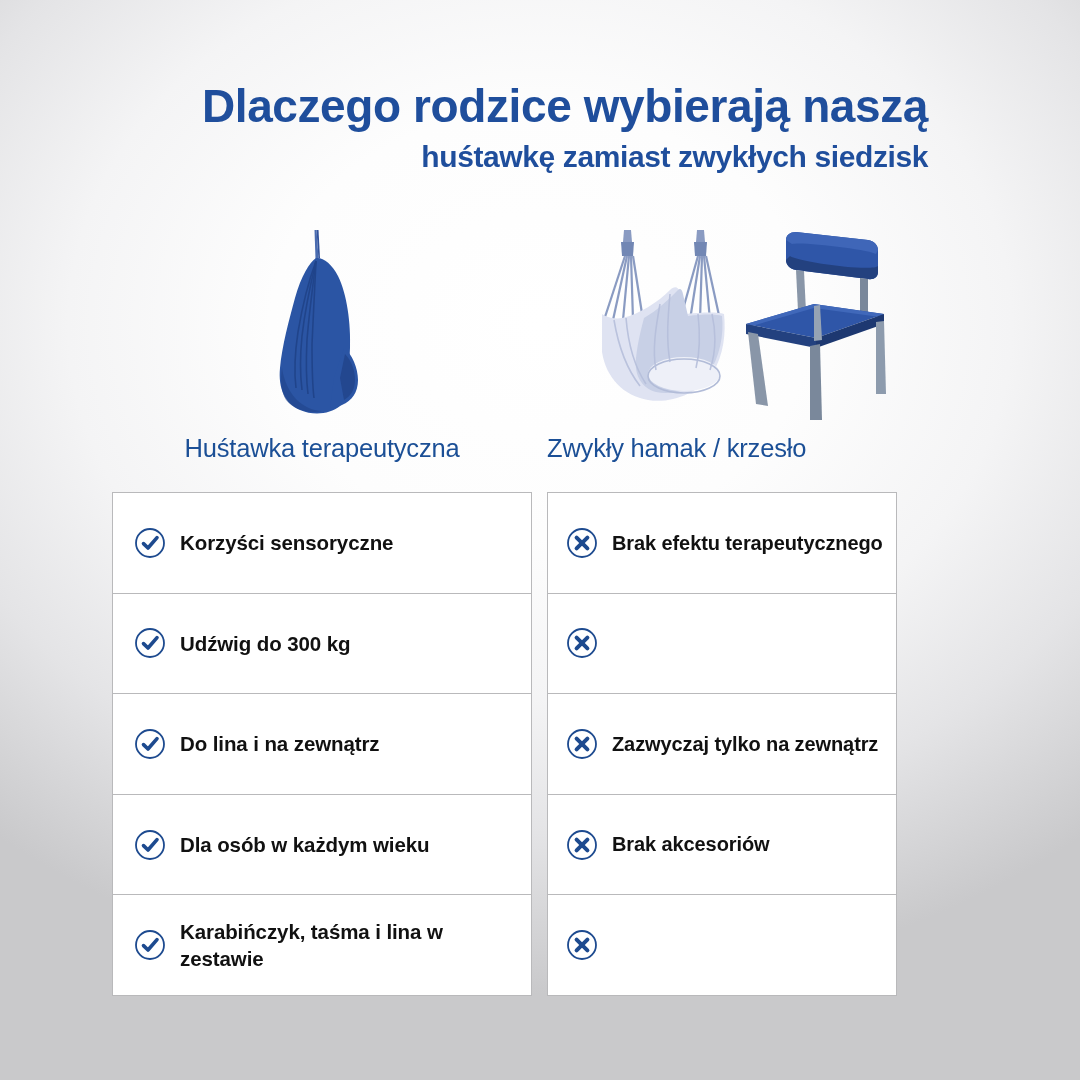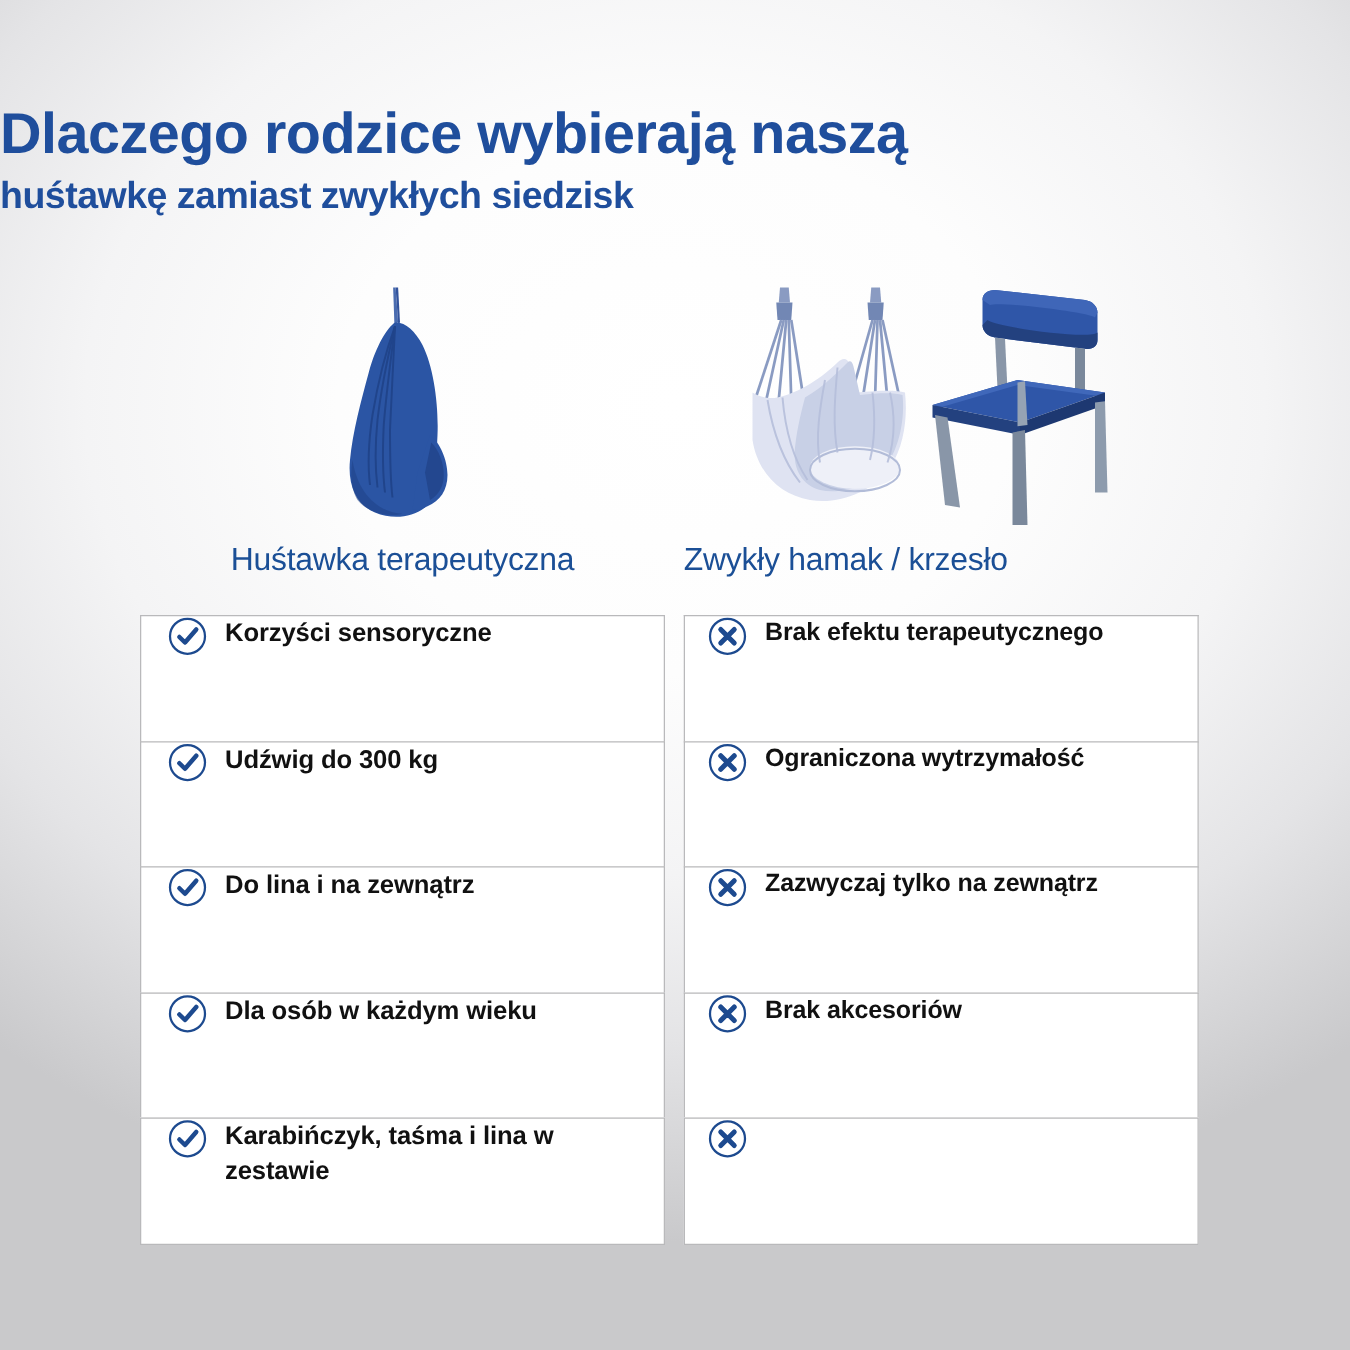--- a/index.html
+++ b/index.html
@@ -27,21 +27,21 @@
         #d2d2d4 92%,
         #c9c9cb 100%);
   }
 
   
   .title {
     position: absolute;
     top: 76px;
     left: 0;
     width: 928px;
-    text-align: left;
+    text-align: right;
     color: #1f4e9c;
     font-size: 46px;
     font-weight: bold;
     line-height: 1.33;
     letter-spacing: -0.4px;
   }
   .title .ln { display: block; white-space: nowrap; }
   .title .ln2 { font-size: 30px; }
 
   
@@ -89,30 +89,30 @@
     height: 504px;
   }
   .col {
     position: absolute;
     top: 0;
     height: 504px;
     display: flex;
     flex-direction: column;
   }
   .col.left  { left: 112px;  width: 420px; }
-  .col.right { left: 547px;  width: 412px; }
+  .col.right { left: 547px;  width: 350px; }
 
   .row {
     flex: 1 1 0;
     background: #ffffff;
     border: 1px solid #b9b9bb;
     border-bottom: none;
     box-sizing: border-box;
     display: flex;
-    align-items: flex-start;
+    align-items: center;
     padding-left: 21px;
     padding-right: 6px;
     gap: 14px;
   }
   .col .row:last-child {
     border-bottom: 1px solid #b9b9bb;
   }
   .col.right .row { padding-left: 18px; }
 
   .row-label {
@@ -330,21 +330,20 @@
         <span class="row-label">Brak efektu terapeutycznego</span>
       </div>
 
       <div class="row">
         <span class="badge">
           <svg viewBox="0 0 32 32">
               <circle cx="16" cy="16" r="14" fill="none" stroke="#1d4a8f" stroke-width="1.8"></circle>
               <path d="M10.6 10.6 L21.4 21.4 M21.4 10.6 L10.6 21.4" fill="none" stroke="#1d4a8f" stroke-width="4" stroke-linecap="round"></path>
             </svg>
         </span>
-        <span class="row-label">Ograniczona wytrzymałość</span>
       </div>
 
       <div class="row">
         <span class="badge">
           <svg viewBox="0 0 32 32">
               <circle cx="16" cy="16" r="14" fill="none" stroke="#1d4a8f" stroke-width="1.8"></circle>
               <path d="M10.6 10.6 L21.4 21.4 M21.4 10.6 L10.6 21.4" fill="none" stroke="#1d4a8f" stroke-width="4" stroke-linecap="round"></path>
             </svg>
         </span>
         <span class="row-label">Zazwyczaj tylko na zewnątrz</span>

